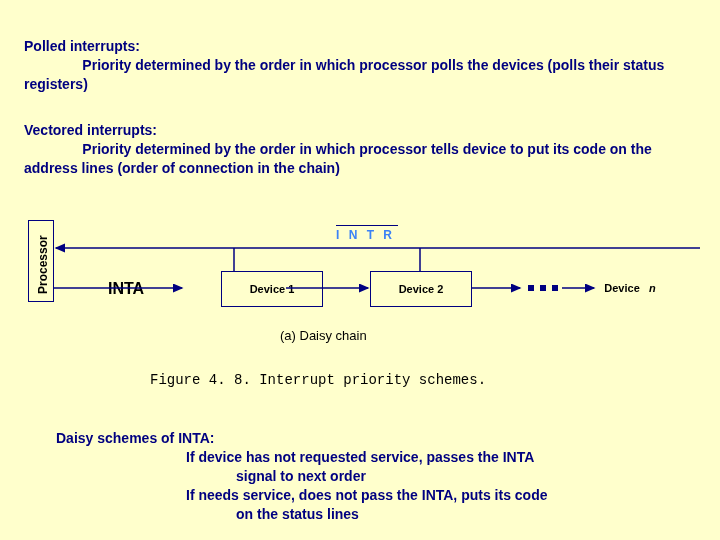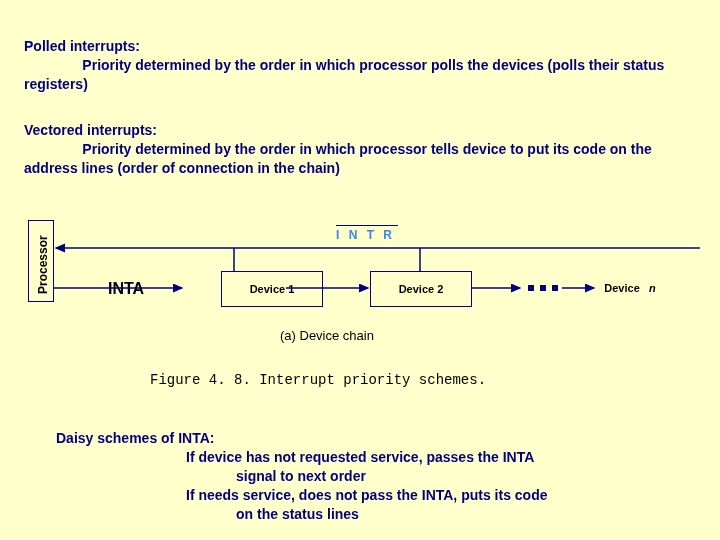--- a/index.html
+++ b/index.html
@@ -118,21 +118,21 @@
   <span>Device 2</span>
 </div>
 <div class="device-box" style="left:590px; top:271px; width:80px; border:none;">
   <span>Device</span>
   <span>&nbsp;&nbsp;&nbsp;</span>
   <span class="n-italic">n</span>
 </div>
 
 <div class="inta-label" style="left:108px; top:280px;">INTA</div>
 
-<div class="caption-a" style="left:280px; top:328px;">(a) Device chain</div>
+<div class="caption-a" style="left:280px; top:328px;">(a) Daisy chain</div>
 
 <div class="figure-title" style="left:150px; top:372px;">Figure 4. 8. Interrupt priority schemes.</div>
 
 <div class="textblock bold" style="left:56px; top:420px; width:620px;">
   <span>Daisy schemes of INTA:</span>
   <span class="indent2">If device has not requested service, passes the INTA</span>
   <span class="indent3">signal to next order</span>
   <span class="indent2">If needs service, does not pass the INTA, puts its code</span>
   <span class="indent3">on the status lines</span>
 </div>

